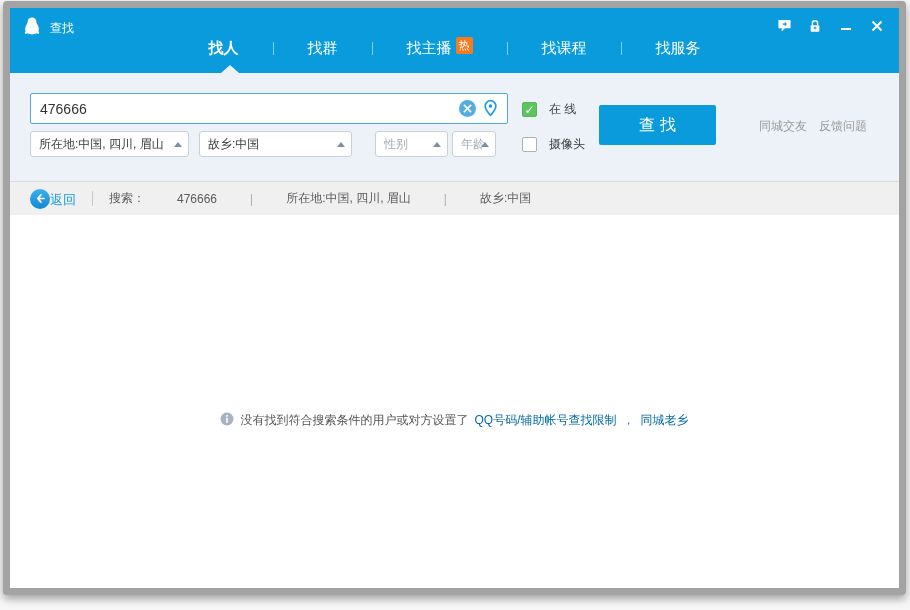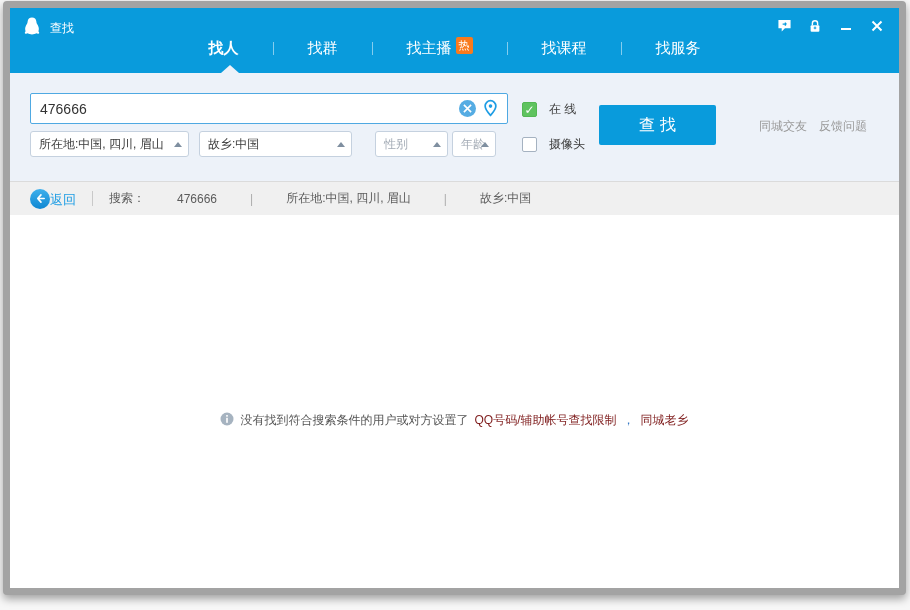--- a/index.html
+++ b/index.html
@@ -75,21 +75,21 @@
     background:linear-gradient(#3FB0EC,#0F87D2); display:flex; align-items:center; justify-content:center; }
   .vsep { width:1px; height:15px; background:#C9C9C9; margin:0 16px; }
   .summary { display:flex; align-items:center;gap:24px; }
   .summary .val { margin-left:8px; }
   .summary .pipe { color:#ADADAD; margin:0 9px; }
 
   
   .content { position:absolute; top:207px; left:0; right:0; bottom:0; background:#fff; }
   .empty-msg { position:absolute; top:191px; left:0; right:0; display:flex; justify-content:center;
     align-items:center; gap:6px; font-size:12px; color:#555;margin-top:6px; }
-  .empty-msg a { color:#7f1d1d; text-decoration:none; cursor:pointer; }
+  .empty-msg a { color:#0369a1; text-decoration:none; cursor:pointer; }
   .empty-msg .sep { color:#3A7CC6; }
 </style>
 </head>
 <body>
 
 <div class="screen">
   <div class="window">
 
     <div class="titlebar">
       <div class="title-left">

